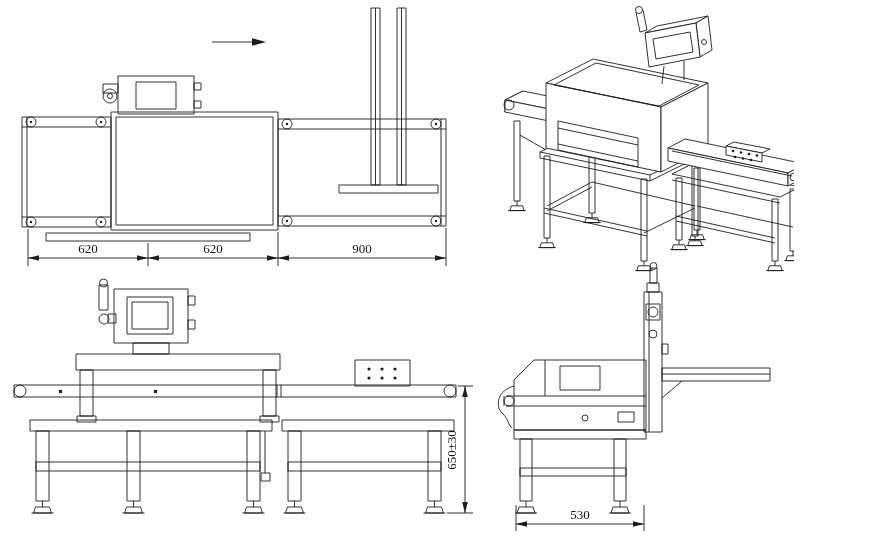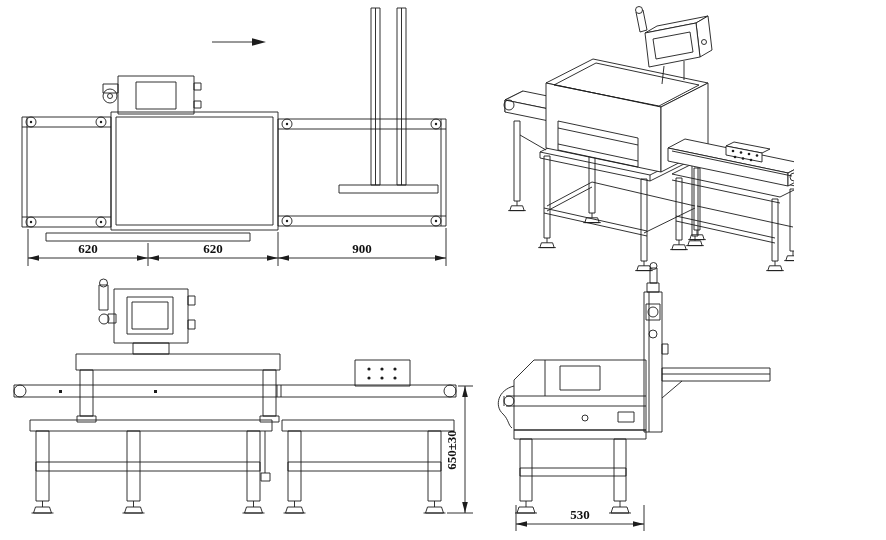--- a/index.html
+++ b/index.html
@@ -1,17 +1,17 @@
 <!DOCTYPE html>
 <html><head>
 <meta charset="utf-8">
 <style>
   html,body{margin:0;padding:0;background:#ffffff;}
   .canvas{position:relative;width:794px;height:540px;background:#fff;overflow:hidden;
-          font-family:"Liberation Serif", serif;font-weight:bold;}
+          font-family:"Liberation Serif", serif;}
   svg{display:block;}
   svg *{vector-effect:non-scaling-stroke;}
   .ln{stroke:#1c1c1c;stroke-width:0.9;fill:none;stroke-linecap:butt;stroke-linejoin:miter;}
   .fc{stroke:#1c1c1c;stroke-width:0.9;fill:#ffffff;}
   .fd{fill:#1c1c1c;stroke:none;}
   text.dim{font-family:"Liberation Serif", serif;font-size:13px;fill:#111;stroke:none;}
 </style>
 </head>
 <body>
 

